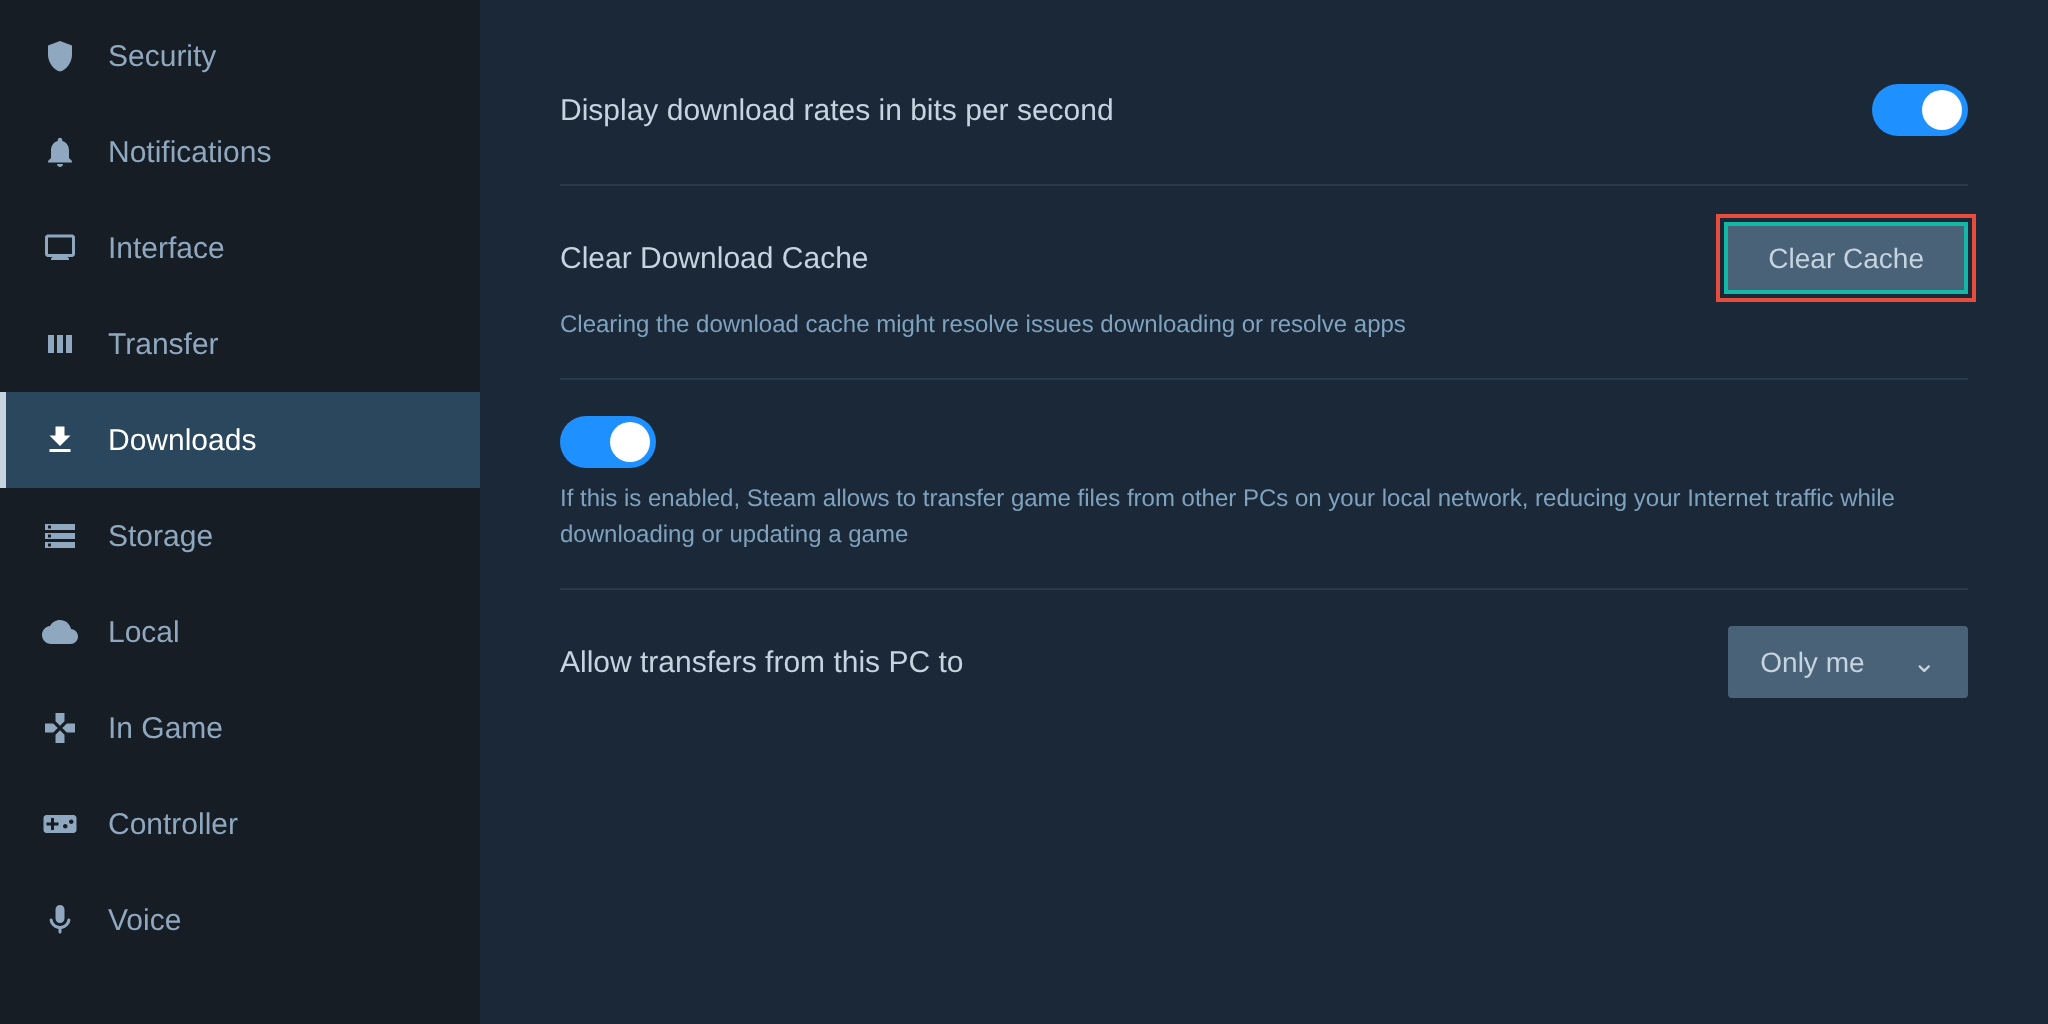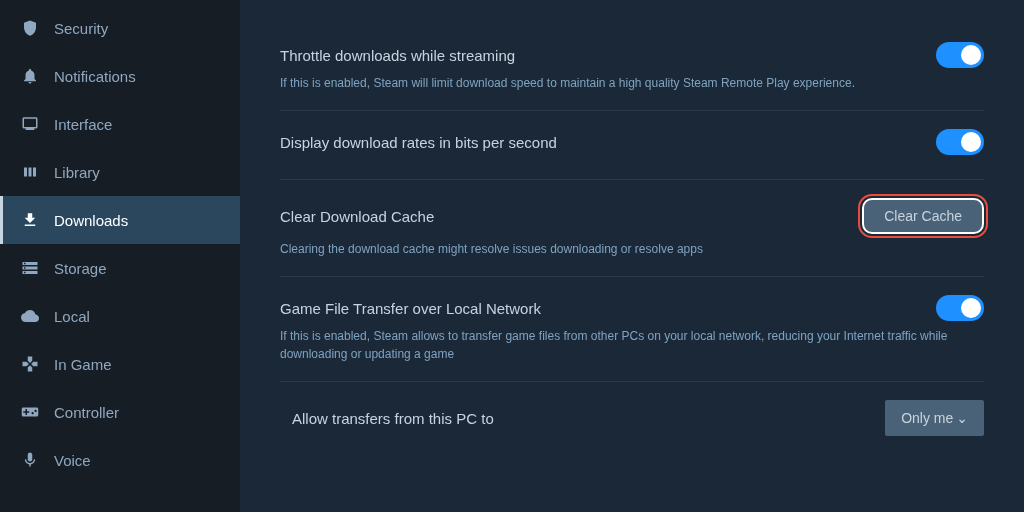--- a/index.html
+++ b/index.html
@@ -57,21 +57,20 @@
       padding: 24px 40px;
       overflow-y: auto;
     }
 
     .setting-row {
       padding: 18px 0;
       border-bottom: 1px solid #2a3a4a;
     }
     .setting-row:last-child {
       border-bottom: none;
-      margin-left: 12px;
     }
     .setting-header {
       display: flex;
       align-items: center;
       justify-content: space-between;
       margin-bottom: 6px;
     }
     .setting-title {
       font-size: 15px;
       color: #c6d4df;
@@ -102,42 +101,42 @@
       width: 20px;
       height: 20px;
       background: white;
       border-radius: 50%;
     }
 
     
     .clear-cache-btn {
       background: #4a6278;
       color: #c6d4df;
-      border: 2px solid #ffffff;
+      border: 2px solid #14b8a6;
       padding: 8px 20px;
       font-size: 14px;
       cursor: pointer;
-      border-radius: 10px;
+      border-radius: 0;
       flex-shrink: 0;
       outline: 2px solid #e74c3c;
       outline-offset: 2px;
     }
 
     
     .dropdown {
       background: #4a6278;
       color: #c6d4df;
       border: none;
       padding: 10px 16px;
       font-size: 14px;
       cursor: pointer;
       border-radius: 2px;
       display: flex;
       align-items: center;
-      gap: 3px;
+      gap: 24px;
       flex-shrink: 0;
     }
 
     
     svg {
       fill: currentColor;
     }
   </style>
 </head>
 <body>
@@ -170,21 +169,21 @@
     </span>
     <span class="label">Interface</span>
   </div>
 
   <div class="sidebar-item">
     <span class="icon">
       <svg width="18" height="18" viewBox="0 0 24 24">
           <path d="M4 6h4v12H4zm6 0h4v12h-4zm6 0h4v12h-4z"></path>
         </svg>
     </span>
-    <span class="label">Library</span>
+    <span class="label">Transfer</span>
   </div>
 
   <div class="sidebar-item active">
     <span class="icon">
       <svg width="18" height="18" viewBox="0 0 24 24">
           <path d="M19 9h-4V3H9v6H5l7 7 7-7zM5 18v2h14v-2H5z"></path>
         </svg>
     </span>
     <span class="label">Downloads</span>
   </div>
@@ -230,46 +229,38 @@
       <svg width="18" height="18" viewBox="0 0 24 24">
           <path d="M12 14c1.66 0 3-1.34 3-3V5c0-1.66-1.34-3-3-3S9 3.34 9 5v6c0 1.66 1.34 3 3 3zm5.91-3c-.49 0-.9.36-.98.85C16.52 14.2 14.47 16 12 16s-4.52-1.8-4.93-4.15c-.08-.49-.49-.85-.98-.85-.61 0-1.09.54-1 1.14.49 3 2.89 5.35 5.91 5.78V20c0 .55.45 1 1 1s1-.45 1-1v-2.08c3.02-.43 5.42-2.78 5.91-5.78.1-.6-.39-1.14-1-1.14z"></path>
         </svg>
     </span>
     <span class="label">Voice</span>
   </div>
 </nav>
 
 <main class="main-content">
 
-  <div class="setting-row">
-    <div class="setting-header">
-      <span class="setting-title">Throttle downloads while streaming</span>
-      <div class="toggle"></div>
-    </div>
-    <div class="setting-description">If this is enabled, Steam will limit download speed to maintain a high quality Steam Remote Play experience.</div>
-  </div>
 
   <div class="setting-row">
     <div class="setting-header">
       <span class="setting-title">Display download rates in bits per second</span>
       <div class="toggle"></div>
     </div>
   </div>
 
   <div class="setting-row">
     <div class="setting-header">
       <span class="setting-title">Clear Download Cache</span>
       <button class="clear-cache-btn">Clear Cache</button>
     </div>
     <div class="setting-description">Clearing the download cache might resolve issues downloading or resolve apps</div>
   </div>
 
   <div class="setting-row">
     <div class="setting-header">
-      <span class="setting-title">Game File Transfer over Local Network</span>
       <div class="toggle"></div>
     </div>
     <div class="setting-description">If this is enabled, Steam allows to transfer game files from other PCs on your local network, reducing your Internet traffic while downloading or updating a game</div>
   </div>
 
   <div class="setting-row">
     <div class="setting-header">
       <span class="setting-title">Allow transfers from this PC to</span>
       <button class="dropdown">
         <span>Only me</span>

